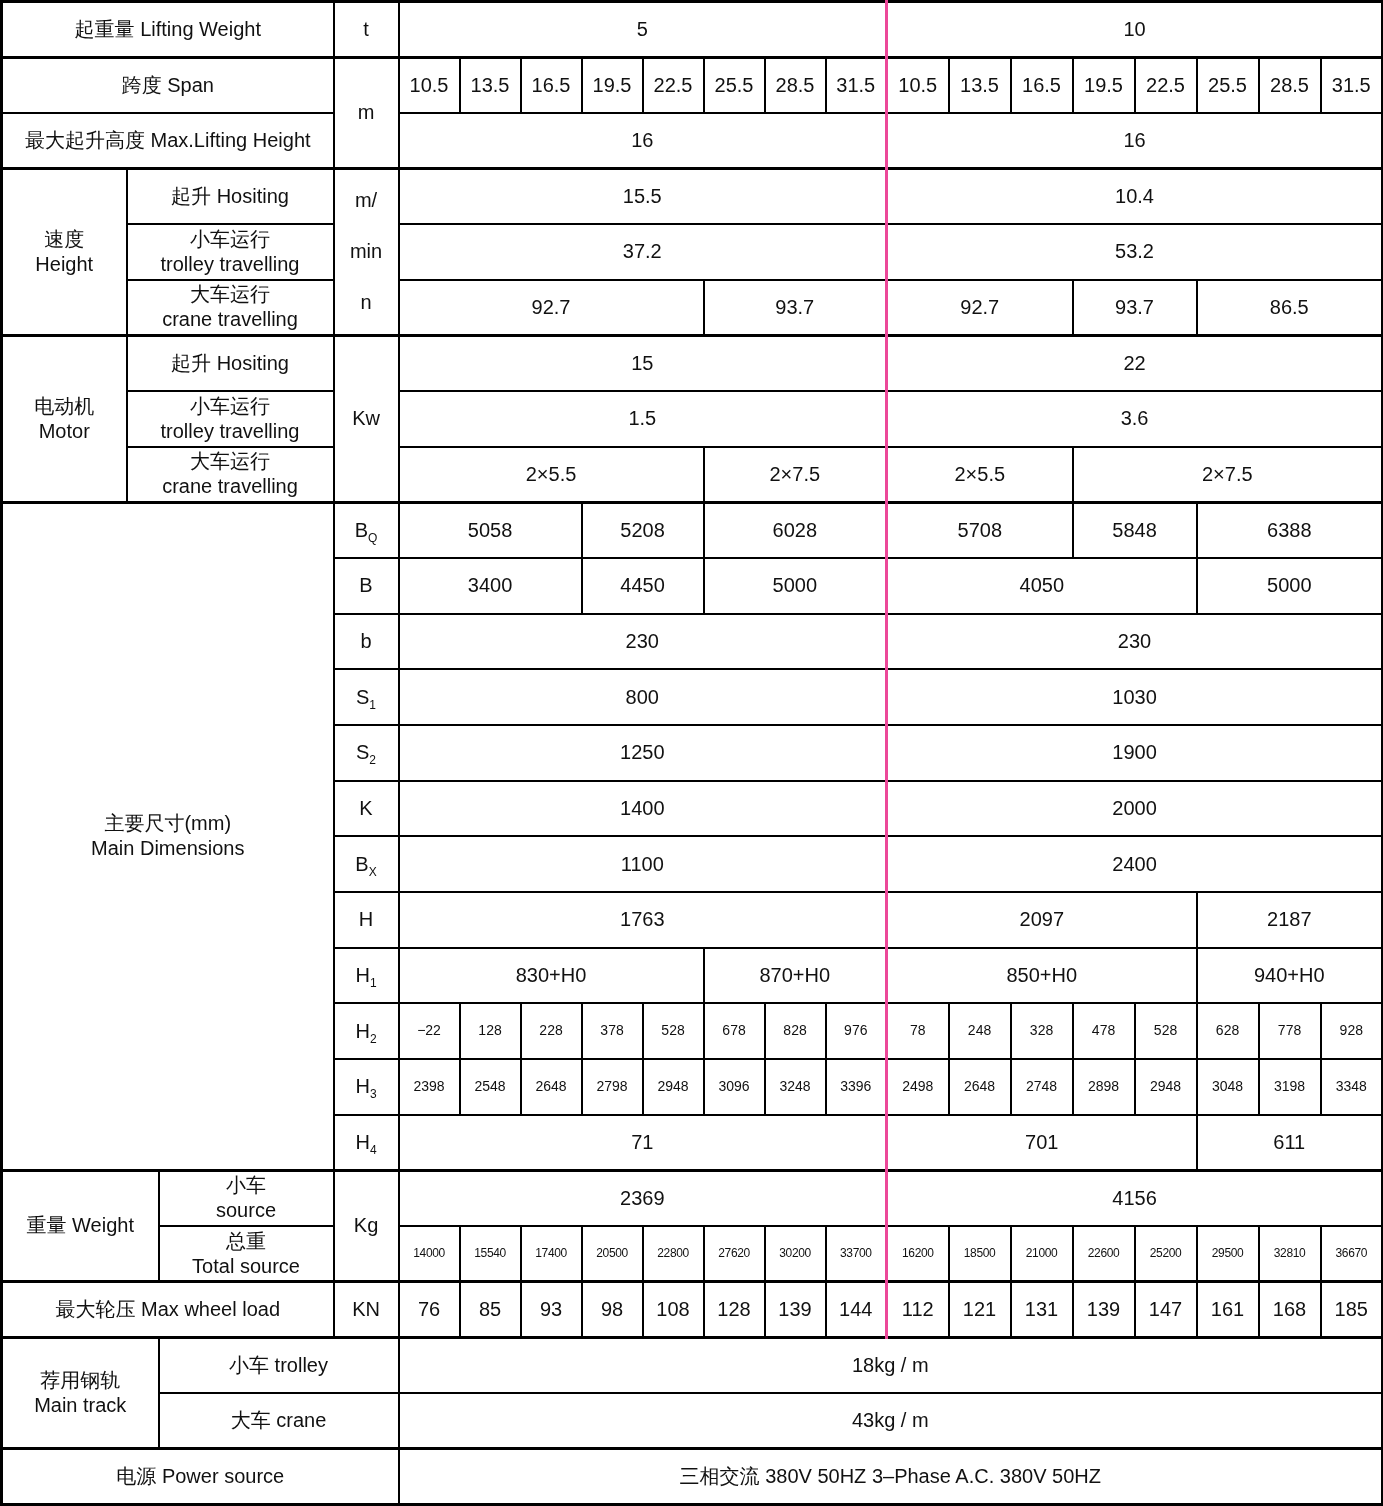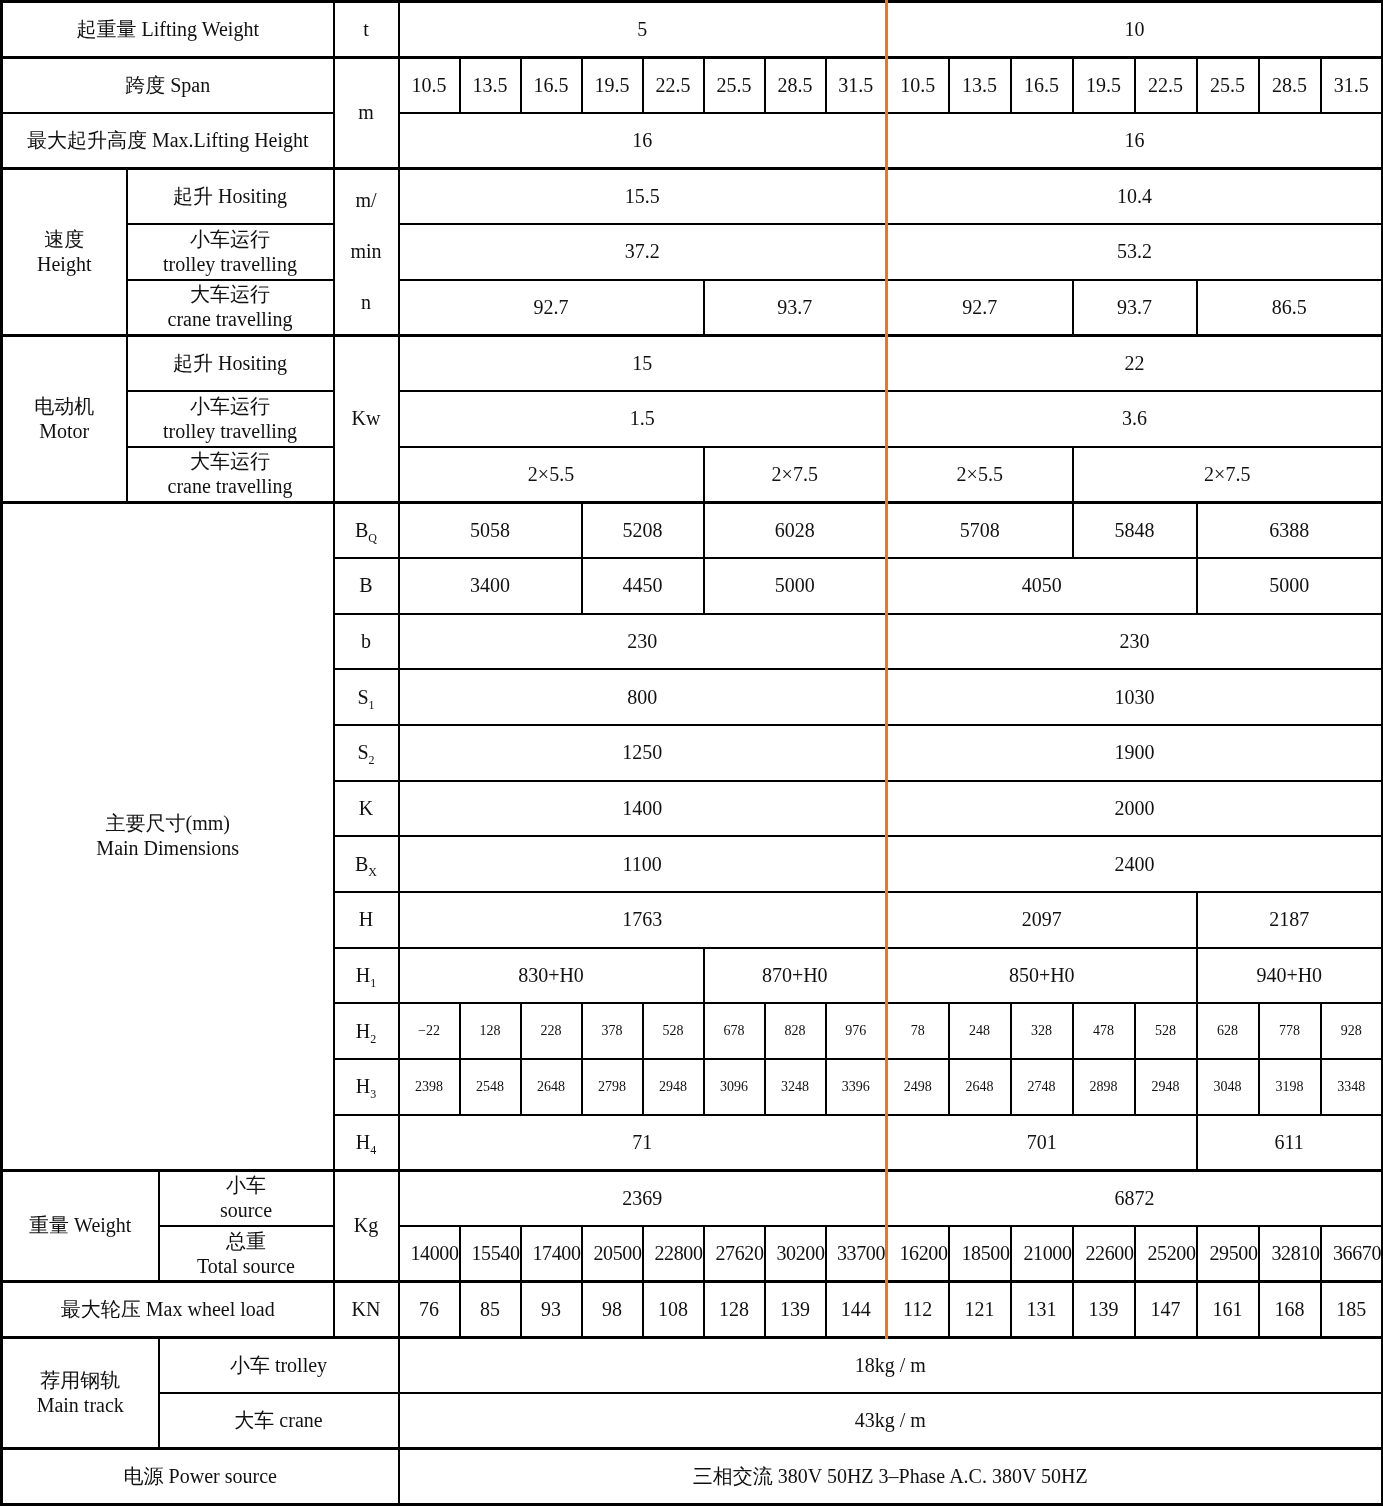--- a/index.html
+++ b/index.html
@@ -1,40 +1,40 @@
 <!DOCTYPE html>
 <html><head>
 <meta charset="utf-8">
 <style>
   html,body { margin:0; padding:0; background:#fff; }
   table.spec {
     border-collapse: collapse;
     table-layout: fixed;
     width: 1383px;
     height: 1506px;
-    font-family: Liberation Serif, serif;
+    font-family: Liberation Sans, sans-serif;
     color: #111;
     background: #fff;
     border: 3px solid #000;
   }
   td {
     border: 2px solid #000;
     text-align: center;
     vertical-align: middle;
     font-size: 20px;
     line-height: 1.25;
     padding: 0 2px;
     overflow: hidden;
     white-space: pre-line;
   }
   tr { height: 55px; }
   tr.sec > td { border-top: 3px solid #000; }
-  td.mid { border-left: 3px solid #f97316; }
+  td.mid { border-left: 3px solid #ec4899; }
   td.num-sm { font-size: 14px; padding: 0; }
-  td.num-xs { font-size: 20px; padding: 0; letter-spacing: -0.4px; text-align: right; }
+  td.num-xs { font-size: 12px; padding: 0; letter-spacing: -0.4px; }
   td.unit-speed { line-height: 2.55; }
   sub { font-size: 12px; line-height: 0; }
 </style>
 </head>
 <body>
 
 <table class="spec">
   <colgroup>
     <col style="width:125px">
       <col style="width:32px">
@@ -254,21 +254,21 @@
     <td colspan="5" class="mid">701</td>
     <td colspan="3">611</td>
   </tr>
 
   <tr class="sec">
     <td rowspan="2" colspan="2">重量 Weight</td>
     <td>小车
 source</td>
     <td rowspan="2">Kg</td>
     <td colspan="8">2369</td>
-    <td colspan="8" class="mid">6872</td>
+    <td colspan="8" class="mid">4156</td>
   </tr>
   <tr>
     <td>总重
 Total source</td>
     <td class="num-xs">14000</td>
     <td class="num-xs">15540</td>
     <td class="num-xs">17400</td>
     <td class="num-xs">20500</td>
     <td class="num-xs">22800</td>
     <td class="num-xs">27620</td>

